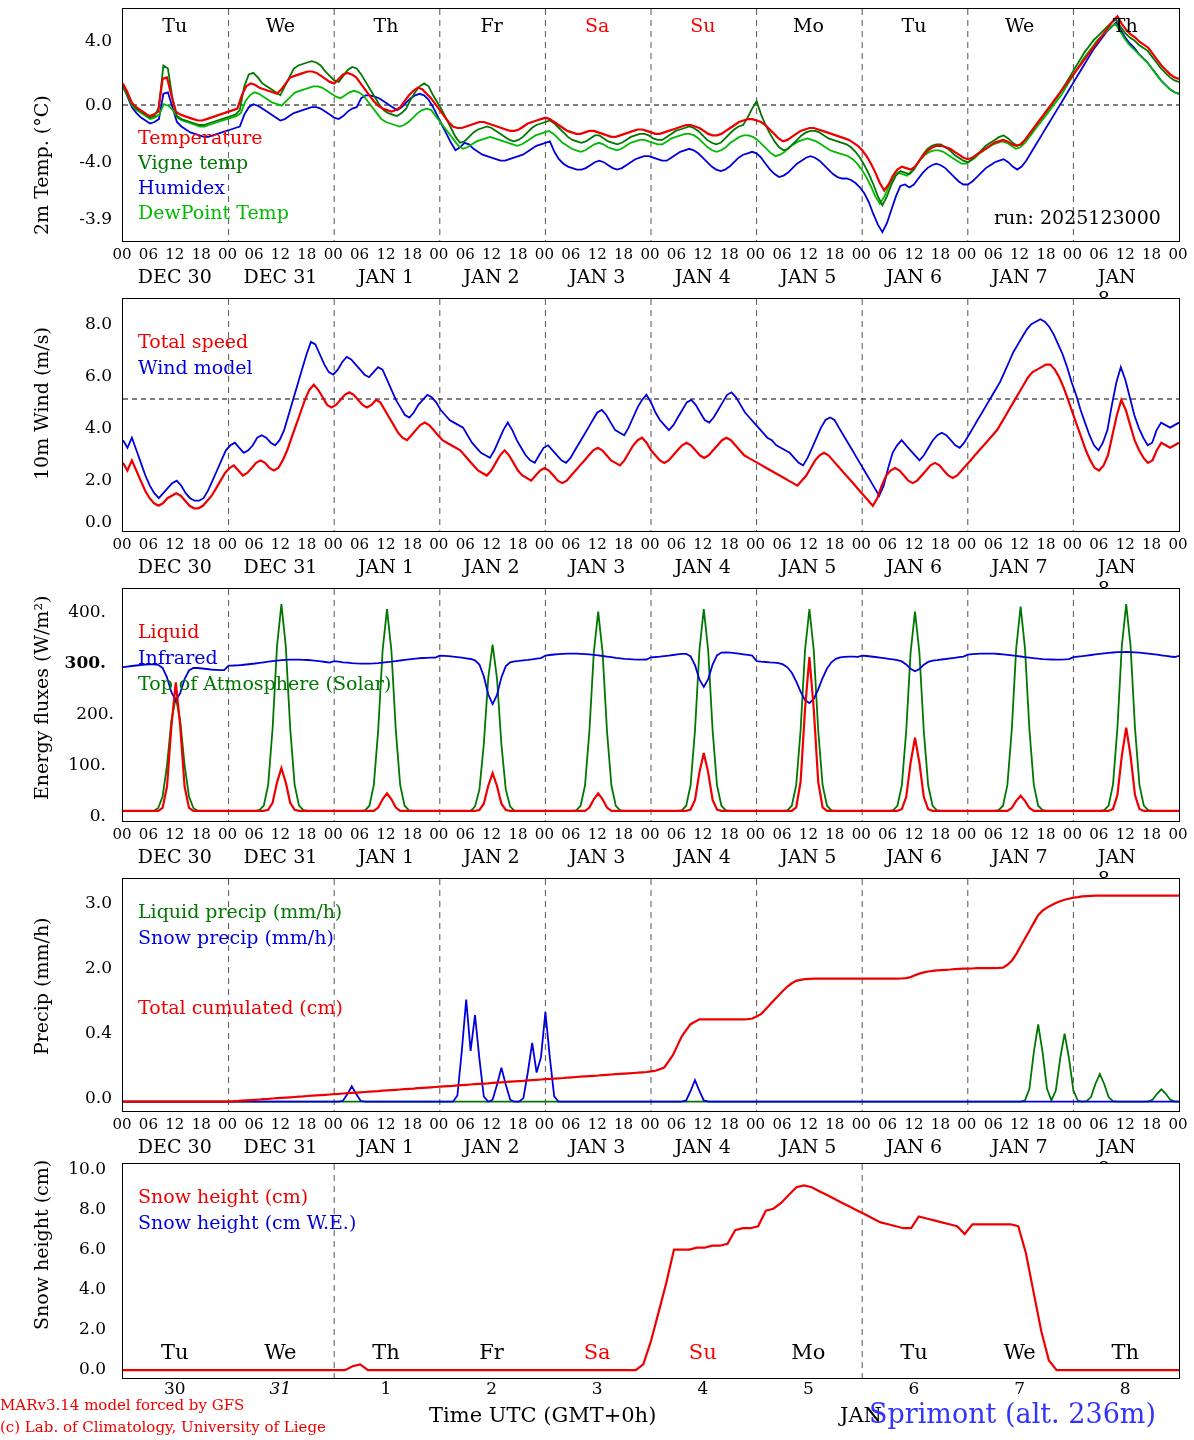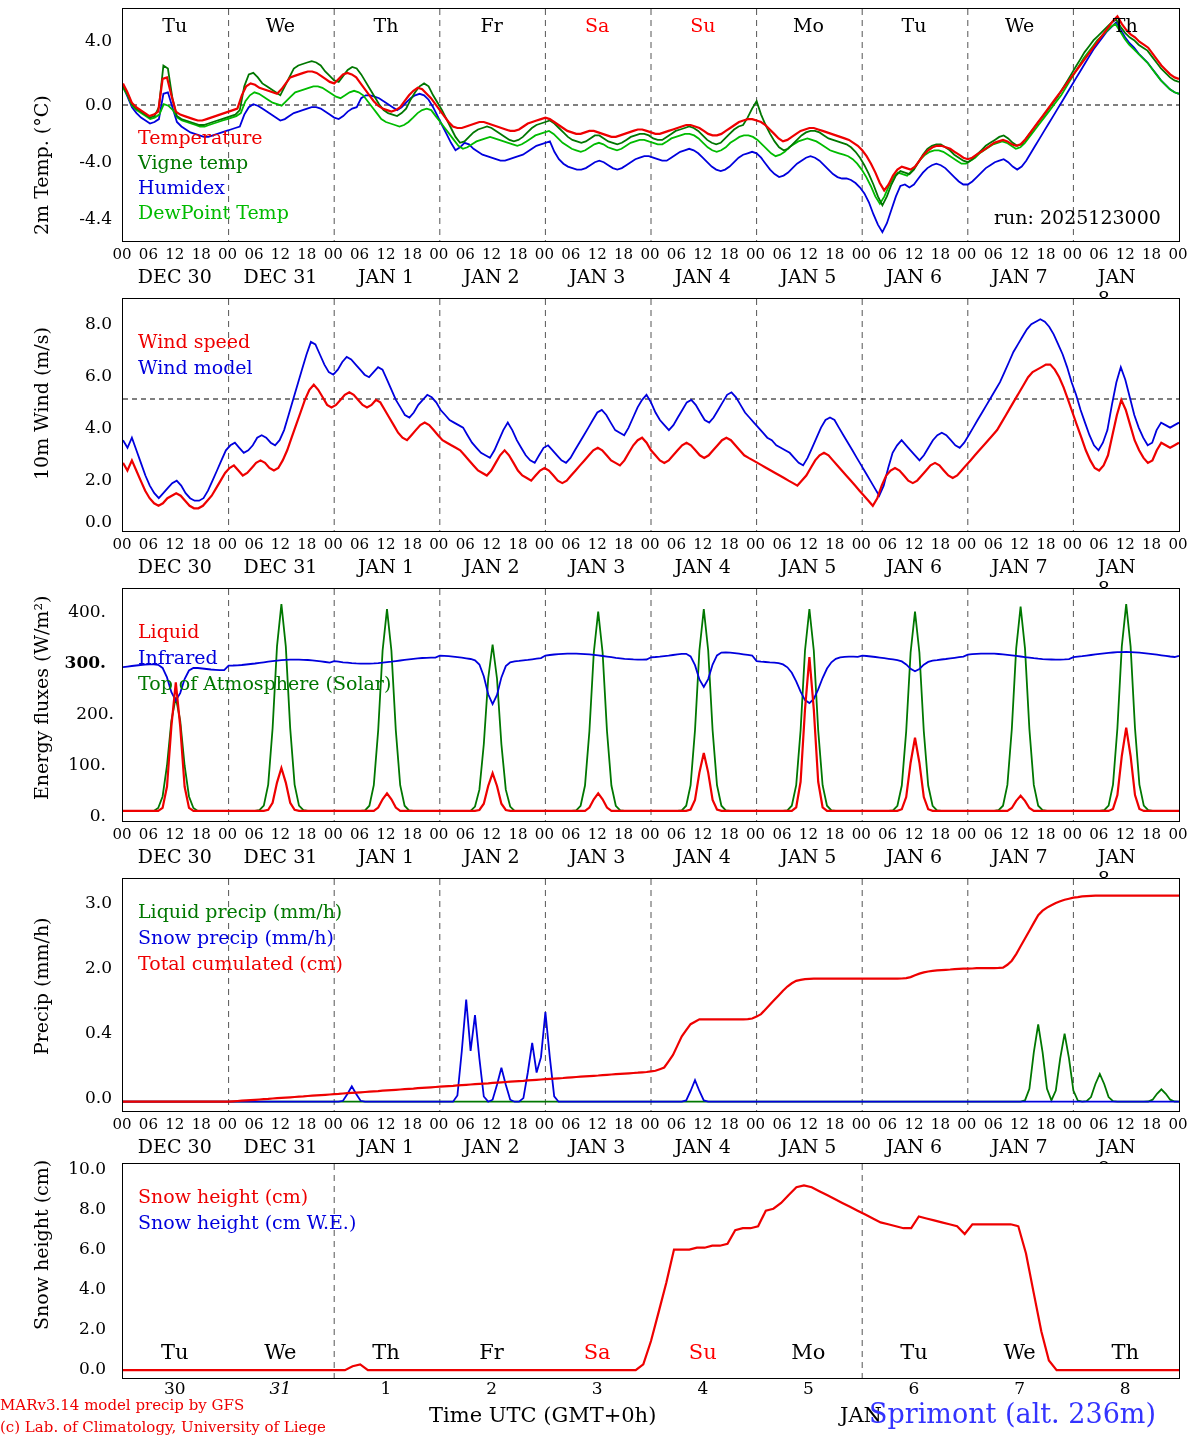--- a/index.html
+++ b/index.html
@@ -46,21 +46,21 @@
         <path d="M0.0,78.8 L4.5,86.3 L9.1,96.7 L13.6,101.1 L18.1,104.1 L22.7,107.1 L27.2,110.1 L31.7,108.6 L36.3,105.6 L40.8,95.2 L45.3,96.7 L49.9,101.1 L54.4,108.6 L58.9,111.5 L63.5,113.0 L68.0,114.5 L72.5,116.0 L77.0,117.5 L81.6,117.5 L86.1,116.0 L90.6,114.5 L95.2,113.0 L99.7,111.5 L104.2,110.1 L108.8,108.6 L113.3,107.1 L117.8,104.1 L122.4,92.2 L126.9,86.3 L131.4,83.3 L136.0,84.8 L140.5,87.7 L145.0,90.7 L149.6,93.7 L154.1,95.2 L158.6,96.7 L163.2,92.2 L167.7,87.7 L172.2,83.3 L176.8,81.8 L181.3,80.3 L185.8,78.8 L190.4,77.3 L194.9,77.3 L199.4,78.8 L203.9,81.8 L208.5,84.8 L213.0,87.7 L217.5,89.2 L222.1,86.3 L226.6,83.3 L231.1,81.8 L235.7,83.3 L240.2,86.3 L244.7,92.2 L249.3,98.2 L253.8,104.1 L258.3,110.1 L262.9,113.0 L267.4,114.5 L271.9,116.0 L276.5,117.5 L281.0,116.0 L285.5,113.0 L290.1,108.6 L294.6,104.1 L299.1,101.1 L303.7,99.6 L308.2,101.1 L312.7,107.1 L317.3,113.0 L321.8,119.0 L326.3,124.9 L330.8,130.9 L335.4,136.8 L339.9,139.8 L344.4,138.3 L349.0,135.3 L353.5,132.4 L358.0,130.9 L362.6,129.4 L367.1,127.9 L371.6,129.4 L376.2,130.9 L380.7,132.4 L385.2,133.8 L389.8,135.3 L394.3,136.8 L398.8,135.3 L403.4,132.4 L407.9,129.4 L412.4,126.4 L417.0,124.9 L421.5,123.4 L426.0,121.9 L430.6,124.9 L435.1,129.4 L439.6,133.8 L444.2,136.8 L448.7,139.8 L453.2,141.3 L457.8,142.8 L462.3,141.3 L466.8,138.3 L471.3,135.3 L475.9,133.8 L480.4,135.3 L484.9,138.3 L489.5,139.8 L494.0,141.3 L498.5,139.8 L503.1,136.8 L507.6,133.8 L512.1,132.4 L516.7,130.9 L521.2,130.9 L525.7,132.4 L530.3,133.8 L534.8,135.3 L539.3,135.3 L543.9,132.4 L548.4,129.4 L552.9,127.9 L557.5,126.4 L562.0,124.9 L566.5,124.9 L571.1,126.4 L575.6,129.4 L580.1,133.8 L584.7,138.3 L589.2,141.3 L593.7,142.8 L598.2,141.3 L602.8,138.3 L607.3,133.8 L611.8,130.9 L616.4,127.9 L620.9,126.4 L625.4,126.4 L630.0,127.9 L634.5,130.9 L639.0,135.3 L643.6,139.8 L648.1,144.3 L652.6,147.2 L657.2,145.7 L661.7,142.8 L666.2,138.3 L670.8,135.3 L675.3,132.4 L679.8,130.9 L684.4,129.4 L688.9,130.9 L693.4,132.4 L698.0,135.3 L702.5,138.3 L707.0,141.3 L711.6,142.8 L716.1,144.3 L720.6,145.7 L725.2,147.2 L729.7,150.2 L734.2,154.7 L738.7,160.6 L743.3,168.1 L747.8,177.0 L752.3,187.4 L756.9,194.8 L761.4,187.4 L765.9,177.0 L770.5,168.1 L775.0,163.6 L779.5,165.1 L784.1,166.6 L788.6,162.1 L793.1,156.2 L797.7,150.2 L802.2,145.7 L806.7,142.8 L811.3,141.3 L815.8,141.3 L820.3,142.8 L824.9,145.7 L829.4,148.7 L833.9,151.7 L838.5,154.7 L843.0,154.7 L847.5,151.7 L852.1,148.7 L856.6,144.3 L861.1,141.3 L865.6,138.3 L870.2,135.3 L874.7,133.8 L879.2,132.4 L883.8,133.8 L888.3,136.8 L892.8,139.8 L897.4,138.3 L901.9,133.8 L906.4,127.9 L911.0,121.9 L915.5,116.0 L920.0,110.1 L924.6,104.1 L929.1,98.2 L933.6,92.2 L938.2,86.3 L942.7,78.8 L947.2,71.4 L951.8,63.9 L956.3,56.5 L960.8,49.1 L965.4,43.1 L969.9,37.2 L974.4,31.2 L979.0,26.8 L983.5,22.3 L988.0,17.8 L992.5,14.9 L997.1,22.3 L1001.6,29.7 L1006.1,35.7 L1010.7,40.2 L1015.2,44.6 L1019.7,49.1 L1024.3,53.5 L1028.8,59.5 L1033.3,65.4 L1037.9,71.4 L1042.4,75.8 L1046.9,80.3 L1051.5,83.3 L1056.0,84.8 " class="g2"></path>
         <path d="M0.0,77.3 L4.5,84.8 L9.0,95.2 L13.5,99.6 L18.0,102.6 L22.5,105.6 L27.0,108.6 L31.5,107.1 L35.9,98.2 L40.4,56.5 L44.9,59.5 L49.4,89.2 L53.9,107.1 L58.4,110.1 L62.9,111.5 L67.4,113.0 L71.9,114.5 L76.4,116.0 L80.9,116.0 L85.4,114.5 L89.9,113.0 L94.4,111.5 L98.9,110.1 L103.4,108.6 L107.8,107.1 L112.3,105.6 L116.8,101.1 L121.3,77.3 L125.8,65.4 L130.3,63.9 L134.8,68.4 L139.3,74.4 L143.8,77.3 L148.3,80.3 L152.8,83.3 L157.3,86.3 L161.8,77.3 L166.3,68.4 L170.8,59.5 L175.3,56.5 L179.7,55.0 L184.2,53.5 L188.7,52.1 L193.2,53.5 L197.7,56.5 L202.2,62.5 L206.7,66.9 L211.2,71.4 L215.7,72.9 L220.2,66.9 L224.7,61.0 L229.2,58.0 L233.7,59.5 L238.2,65.4 L242.7,72.9 L247.1,80.3 L251.6,87.7 L256.1,95.2 L260.6,101.1 L265.1,104.1 L269.6,105.6 L274.1,107.1 L278.6,104.1 L283.1,99.6 L287.6,90.7 L292.1,83.3 L296.6,77.3 L301.1,74.4 L305.6,77.3 L310.1,86.3 L314.6,93.7 L319.0,101.1 L323.5,110.1 L328.0,119.0 L332.5,127.9 L337.0,133.8 L341.5,132.4 L346.0,127.9 L350.5,123.4 L355.0,120.5 L359.5,119.0 L364.0,117.5 L368.5,119.0 L373.0,121.9 L377.5,124.9 L382.0,127.9 L386.5,130.9 L390.9,132.4 L395.4,130.9 L399.9,127.9 L404.4,123.4 L408.9,119.0 L413.4,116.0 L417.9,114.5 L422.4,113.0 L426.9,111.5 L431.4,114.5 L435.9,119.0 L440.4,123.4 L444.9,127.9 L449.4,130.9 L453.9,132.4 L458.3,133.8 L462.8,132.4 L467.3,129.4 L471.8,126.4 L476.3,126.4 L480.8,129.4 L485.3,132.4 L489.8,133.8 L494.3,135.3 L498.8,133.8 L503.3,130.9 L507.8,127.9 L512.3,126.4 L516.8,124.9 L521.3,124.9 L525.8,126.4 L530.2,129.4 L534.7,130.9 L539.2,130.9 L543.7,127.9 L548.2,124.9 L552.7,121.9 L557.2,120.5 L561.7,119.0 L566.2,117.5 L570.7,119.0 L575.2,121.9 L579.7,126.4 L584.2,130.9 L588.7,133.8 L593.2,135.3 L597.7,133.8 L602.1,129.4 L606.6,124.9 L611.1,120.5 L615.6,117.5 L620.1,116.0 L624.6,108.6 L629.1,99.6 L633.6,92.2 L638.1,105.6 L642.6,116.0 L647.1,124.9 L651.6,132.4 L656.1,138.3 L660.6,141.3 L665.1,139.8 L669.5,135.3 L674.0,130.9 L678.5,126.4 L683.0,123.4 L687.5,121.9 L692.0,121.9 L696.5,123.4 L701.0,126.4 L705.5,129.4 L710.0,130.9 L714.5,132.4 L719.0,133.8 L723.5,135.3 L728.0,138.3 L732.5,142.8 L737.0,148.7 L741.4,156.2 L745.9,165.1 L750.4,175.5 L754.9,187.4 L759.4,196.3 L763.9,187.4 L768.4,175.5 L772.9,166.6 L777.4,162.1 L781.9,163.6 L786.4,165.1 L790.9,160.6 L795.4,153.2 L799.9,145.7 L804.4,139.8 L808.9,136.8 L813.3,135.3 L817.8,135.3 L822.3,138.3 L826.8,141.3 L831.3,145.7 L835.8,148.7 L840.3,151.7 L844.8,153.2 L849.3,150.2 L853.8,145.7 L858.3,141.3 L862.8,136.8 L867.3,133.8 L871.8,130.9 L876.3,127.9 L880.7,126.4 L885.2,129.4 L889.7,133.8 L894.2,136.8 L898.7,135.3 L903.2,129.4 L907.7,123.4 L912.2,117.5 L916.7,111.5 L921.2,105.6 L925.7,99.6 L930.2,93.7 L934.7,87.7 L939.2,80.3 L943.7,72.9 L948.2,65.4 L952.6,58.0 L957.1,50.6 L961.6,43.1 L966.1,37.2 L970.6,31.2 L975.1,26.8 L979.6,22.3 L984.1,17.8 L988.6,13.4 L993.1,10.4 L997.6,17.8 L1002.1,23.8 L1006.6,28.3 L1011.1,31.2 L1015.6,35.7 L1020.1,38.7 L1024.5,41.6 L1029.0,47.6 L1033.5,53.5 L1038.0,59.5 L1042.5,63.9 L1047.0,68.4 L1051.5,71.4 L1056.0,72.9 " class="g"></path>
         <path d="M0.0,74.4 L4.4,83.3 L8.8,93.7 L13.2,98.2 L17.6,101.1 L22.0,104.1 L26.4,107.1 L30.8,105.6 L35.2,102.6 L39.6,69.9 L44.0,68.4 L48.4,86.3 L52.8,102.6 L57.2,105.6 L61.6,107.1 L66.0,108.6 L70.4,110.1 L74.8,111.5 L79.2,111.5 L83.6,110.1 L88.0,108.6 L92.4,107.1 L96.8,105.6 L101.2,104.1 L105.6,102.6 L110.0,101.1 L114.4,99.6 L118.8,86.3 L123.2,77.3 L127.6,74.4 L132.0,75.8 L136.4,78.8 L140.8,80.3 L145.2,81.8 L149.6,83.3 L154.0,84.8 L158.4,80.3 L162.8,74.4 L167.2,68.4 L171.6,66.9 L176.0,65.4 L180.4,63.9 L184.8,62.5 L189.2,62.5 L193.6,63.9 L198.0,66.9 L202.4,69.9 L206.8,72.9 L211.2,74.4 L215.6,69.9 L220.0,65.4 L224.4,63.9 L228.8,65.4 L233.2,68.4 L237.6,74.4 L242.0,80.3 L246.4,86.3 L250.8,92.2 L255.2,96.7 L259.6,99.6 L264.0,101.1 L268.4,102.6 L272.8,101.1 L277.2,98.2 L281.6,92.2 L286.0,86.3 L290.4,81.8 L294.8,78.8 L299.2,80.3 L303.6,84.8 L308.0,89.2 L312.4,95.2 L316.8,101.1 L321.2,107.1 L325.6,113.0 L330.0,117.5 L334.4,119.0 L338.8,119.0 L343.2,117.5 L347.6,116.0 L352.0,114.5 L356.4,113.0 L360.8,113.0 L365.2,114.5 L369.6,116.0 L374.0,117.5 L378.4,119.0 L382.8,120.5 L387.2,121.9 L391.6,121.9 L396.0,120.5 L400.4,117.5 L404.8,114.5 L409.2,113.0 L413.6,111.5 L418.0,110.1 L422.4,108.6 L426.8,110.1 L431.2,113.0 L435.6,116.0 L440.0,119.0 L444.4,121.9 L448.8,123.4 L453.2,124.9 L457.6,124.9 L462.0,123.4 L466.4,121.9 L470.8,121.9 L475.2,123.4 L479.6,124.9 L484.0,126.4 L488.4,127.9 L492.8,127.9 L497.2,126.4 L501.6,124.9 L506.0,123.4 L510.4,121.9 L514.8,120.5 L519.2,120.5 L523.6,121.9 L528.0,123.4 L532.4,124.9 L536.8,124.9 L541.2,123.4 L545.6,121.9 L550.0,120.5 L554.4,119.0 L558.8,117.5 L563.2,116.0 L567.6,116.0 L572.0,117.5 L576.4,119.0 L580.8,121.9 L585.2,124.9 L589.6,126.4 L594.0,126.4 L598.4,124.9 L602.8,121.9 L607.2,119.0 L611.6,116.0 L616.0,113.0 L620.4,111.5 L624.8,110.1 L629.2,110.1 L633.6,111.5 L638.0,113.0 L642.4,116.0 L646.8,120.5 L651.2,124.9 L655.6,129.4 L660.0,132.4 L664.4,130.9 L668.8,127.9 L673.2,124.9 L677.6,121.9 L682.0,120.5 L686.4,119.0 L690.8,119.0 L695.2,120.5 L699.6,121.9 L704.0,123.4 L708.4,124.9 L712.8,126.4 L717.2,127.9 L721.6,129.4 L726.0,130.9 L730.4,133.8 L734.8,136.8 L739.2,141.3 L743.6,147.2 L748.0,154.7 L752.4,163.6 L756.8,174.0 L761.2,181.4 L765.6,175.5 L770.0,166.6 L774.4,160.6 L778.8,157.6 L783.2,159.1 L787.6,160.6 L792.0,157.6 L796.4,151.7 L800.8,145.7 L805.2,141.3 L809.6,138.3 L814.0,136.8 L818.4,136.8 L822.8,138.3 L827.2,139.8 L831.6,142.8 L836.0,145.7 L840.4,148.7 L844.8,150.2 L849.2,148.7 L853.6,145.7 L858.0,142.8 L862.4,139.8 L866.8,136.8 L871.2,133.8 L875.6,132.4 L880.0,130.9 L884.4,132.4 L888.8,135.3 L893.2,136.8 L897.6,135.3 L902.0,130.9 L906.4,124.9 L910.8,119.0 L915.2,113.0 L919.6,107.1 L924.0,101.1 L928.4,95.2 L932.8,89.2 L937.2,83.3 L941.6,77.3 L946.0,71.4 L950.4,65.4 L954.8,59.5 L959.2,53.5 L963.6,47.6 L968.0,41.6 L972.4,35.7 L976.8,29.7 L981.2,23.8 L985.6,17.8 L990.0,11.9 L994.4,7.4 L998.8,14.9 L1003.2,20.8 L1007.6,25.3 L1012.0,28.3 L1016.4,32.7 L1020.8,35.7 L1025.2,38.7 L1029.6,44.6 L1034.0,50.6 L1038.4,56.5 L1042.8,61.0 L1047.2,65.4 L1051.6,68.4 L1056.0,69.9 " class="r"></path>
       </g>
   </svg>
 </div>
 <div>
   <div class="ytick" style="left:42px;top:40px;">4.0</div>
   <div class="ytick" style="left:42px;top:104px;">0.0</div>
   <div class="ytick" style="left:42px;top:161px;">-4.0</div>
-  <div class="ytick" style="left:42px;top:218px;">-4.4</div>
+  <div class="ytick" style="left:42px;top:218px;">-3.9</div>
 </div>
 
 <div>
   <div class="legend" style="left:138px;top:126px;color:#ee0000;">Temperature</div>
   <div class="legend" style="left:138px;top:151px;color:#007700;">Vigne temp</div>
   <div class="legend" style="left:138px;top:176px;color:#0000dd;">Humidex</div>
   <div class="legend" style="left:138px;top:201px;color:#00bb00;">DewPoint Temp</div>
 </div>
 <div class="legend" style="left:994px;top:206px;">run: 2025123000</div>
 
@@ -158,21 +158,21 @@
   </svg>
 </div>
 <div>
   <div class="ytick" style="left:42px;top:323px;">8.0</div>
   <div class="ytick" style="left:42px;top:375px;">6.0</div>
   <div class="ytick" style="left:42px;top:427px;">4.0</div>
   <div class="ytick" style="left:42px;top:479px;">2.0</div>
   <div class="ytick" style="left:42px;top:521px;">0.0</div>
 </div>
 <div>
-  <div class="legend" style="left:138px;top:330px;color:#ee0000;">Wind speed</div>
+  <div class="legend" style="left:138px;top:330px;color:#ee0000;">Total speed</div>
   <div class="legend" style="left:138px;top:356px;color:#0000dd;">Wind model</div>
 </div>
 <div class="axis-row" style="top:535px;">
   <div class="tickrow" id="ticks2">
       <span style="left: 0px;">00</span>
       <span style="left: 26.4px;">06</span>
       <span style="left: 52.8px;">12</span>
       <span style="left: 79.2px;">18</span>
       <span style="left: 105.6px;">00</span>
       <span style="left: 132px;">06</span>
@@ -342,21 +342,21 @@
 </div>
 <div>
   <div class="ytick" style="left:42px;top:902px;">3.0</div>
   <div class="ytick" style="left:42px;top:967px;">2.0</div>
   <div class="ytick" style="left:42px;top:1032px;">0.4</div>
   <div class="ytick" style="left:42px;top:1097px;">0.0</div>
 </div>
 <div>
   <div class="legend" style="left:138px;top:900px;color:#007700;">Liquid precip (mm/h)</div>
   <div class="legend" style="left:138px;top:926px;color:#0000dd;">Snow precip (mm/h)</div>
-  <div class="legend" style="left:138px;top:952px;color:#ee0000;">Total cumulated (cm)</div>
+  <div class="legend" style="left:138px;top:996px;color:#ee0000;">Total cumulated (cm)</div>
 </div>
 <div class="axis-row" style="top:1115px;">
   <div class="tickrow" id="ticks4">
       <span style="left: 0px;">00</span>
       <span style="left: 26.4px;">06</span>
       <span style="left: 52.8px;">12</span>
       <span style="left: 79.2px;">18</span>
       <span style="left: 105.6px;">00</span>
       <span style="left: 132px;">06</span>
       <span style="left: 158.4px;">12</span>
@@ -452,17 +452,17 @@
     <div class="dow" style="font-size: 17px; left: 386px; top: 1378px;">1</div>
     <div class="dow" style="font-size: 17px; left: 491.6px; top: 1378px;">2</div>
     <div class="dow" style="font-size: 17px; left: 597.2px; top: 1378px;">3</div>
     <div class="dow" style="font-size: 17px; left: 702.8px; top: 1378px;">4</div>
     <div class="dow" style="font-size: 17px; left: 808.4px; top: 1378px;">5</div>
     <div class="dow" style="font-size: 17px; left: 914px; top: 1378px;">6</div>
     <div class="dow" style="font-size: 17px; left: 1019.6px; top: 1378px;">7</div>
     <div class="dow" style="font-size: 17px; left: 1125.2px; top: 1378px;">8</div>
   </div>
 
-<div class="footer" style="left:0px;top:1396px;color:#ee0000;">MARv3.14 model precip by GFS</div>
+<div class="footer" style="left:0px;top:1396px;color:#ee0000;">MARv3.14 model forced by GFS</div>
 <div class="footer" style="left:0px;top:1418px;color:#ee0000;">(c) Lab. of Climatology, University of Liege</div>
 <div style="position:absolute;left:429px;top:1403px;font-size:21px;">Time UTC (GMT+0h)</div>
 <div style="position:absolute;left:840px;top:1403px;font-size:21px;">JAN</div>
 <div style="position:absolute;left:869px;top:1398px;font-size:27px;color:#3333ff;">Sprimont (alt. 236m)</div>
 
 </body></html>

